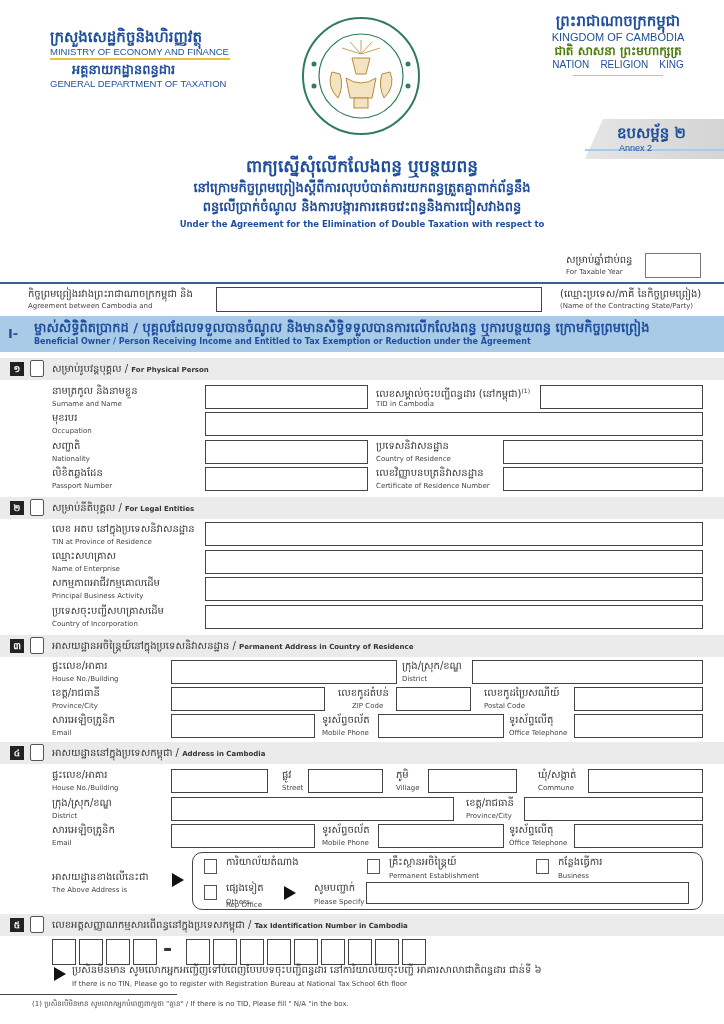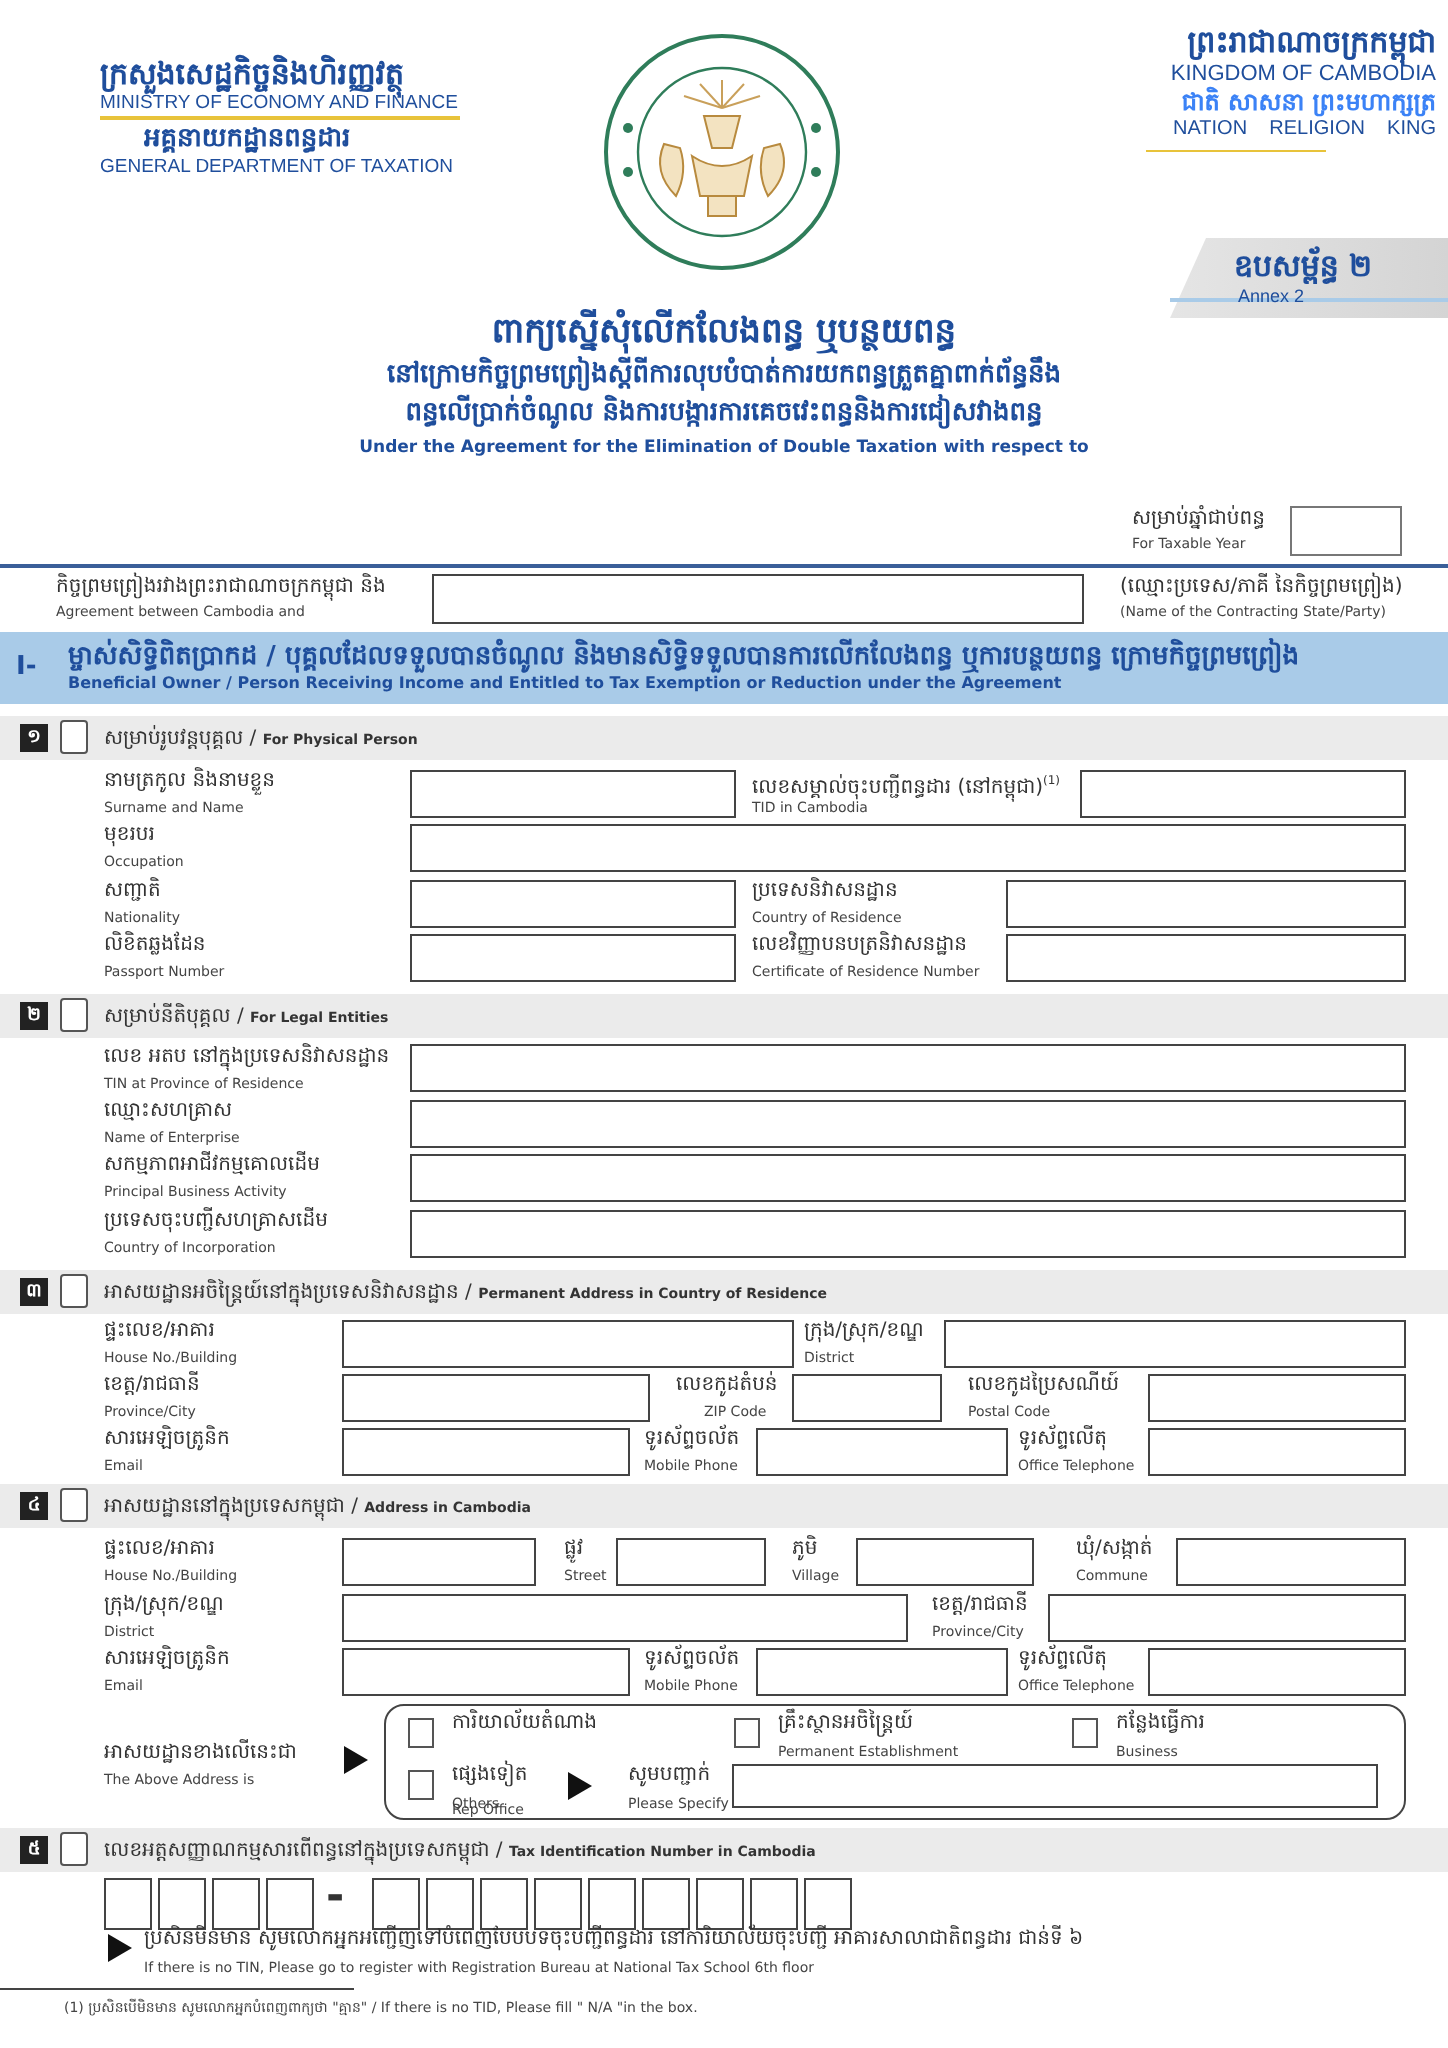--- a/index.html
+++ b/index.html
@@ -45,24 +45,24 @@
     <rect x="54" y="84" width="14" height="10" fill="#f3e3c1" stroke="#b88a3e"></rect>
     <path d="M32 58 Q26 72 38 84 Q44 72 40 60 Z" fill="#f3e3c1" stroke="#b88a3e"></path>
     <path d="M90 58 Q96 72 84 84 Q78 72 82 60 Z" fill="#f3e3c1" stroke="#b88a3e"></path>
     <circle cx="14" cy="50" r="2.5" fill="#2f7d5a"></circle>
       <circle cx="14" cy="72" r="2.5" fill="#2f7d5a"></circle>
     <circle cx="108" cy="50" r="2.5" fill="#2f7d5a"></circle>
       <circle cx="108" cy="72" r="2.5" fill="#2f7d5a"></circle>
   </svg>
 </div>
 
-<div class="abs" style="left:518px;top:12px;width:200px;text-align:right;">
+<div class="abs" style="left:518px;top:12px;width:200px;text-align:center;">
   <div style="font-size:15px;font-weight:bold;color:#1f4e9c;line-height:19px;white-space:nowrap;">ព្រះរាជាណាចក្រកម្ពុជា</div>
   <div style="font-family:'Liberation Sans',sans-serif;font-size:11px;color:#1f4e9c;line-height:12px;white-space:nowrap;">KINGDOM OF CAMBODIA</div>
-  <div style="font-size:12px;font-weight:bold;color:#3b82f6;line-height:16px;white-space:nowrap;">ជាតិ  សាសនា  ព្រះមហាក្សត្រ</div>
+  <div style="font-size:12px;font-weight:bold;color:#4d7c0f;line-height:16px;white-space:nowrap;">ជាតិ  សាសនា  ព្រះមហាក្សត្រ</div>
   <div style="font-family:'Liberation Sans',sans-serif;font-size:10px;color:#1f4e9c;line-height:12px;white-space:pre;">NATION    RELIGION    KING</div>
   <div style="height:1px;background:#e8c33a;width:90px;margin:4px auto 0;"></div>
 </div>
 
 <div class="abs" style="left:585px;top:107px;width:139px;height:32px;margin-top:12px;">
   <div style="position:absolute;left:0;top:0;width:139px;height:40px;background:linear-gradient(90deg,#e5e5e5,#d4d4d4);clip-path:polygon(18px 0,100% 0,100% 100%,0 100%);"></div>
   <div style="position:absolute;left:0;bottom:0;width:139px;height:2px;background:#a9cbe8;"></div>
   <div style="position:absolute;left:32px;top:4px;font-size:15px;font-weight:bold;color:#1f4e9c;white-space:nowrap;">ឧបសម្ព័ន្ធ ២</div>
   <div style="position:absolute;left:34px;top:24px;font-family:'Liberation Sans',sans-serif;font-size:9px;color:#1f4e9c;">Annex 2</div>
 </div>

